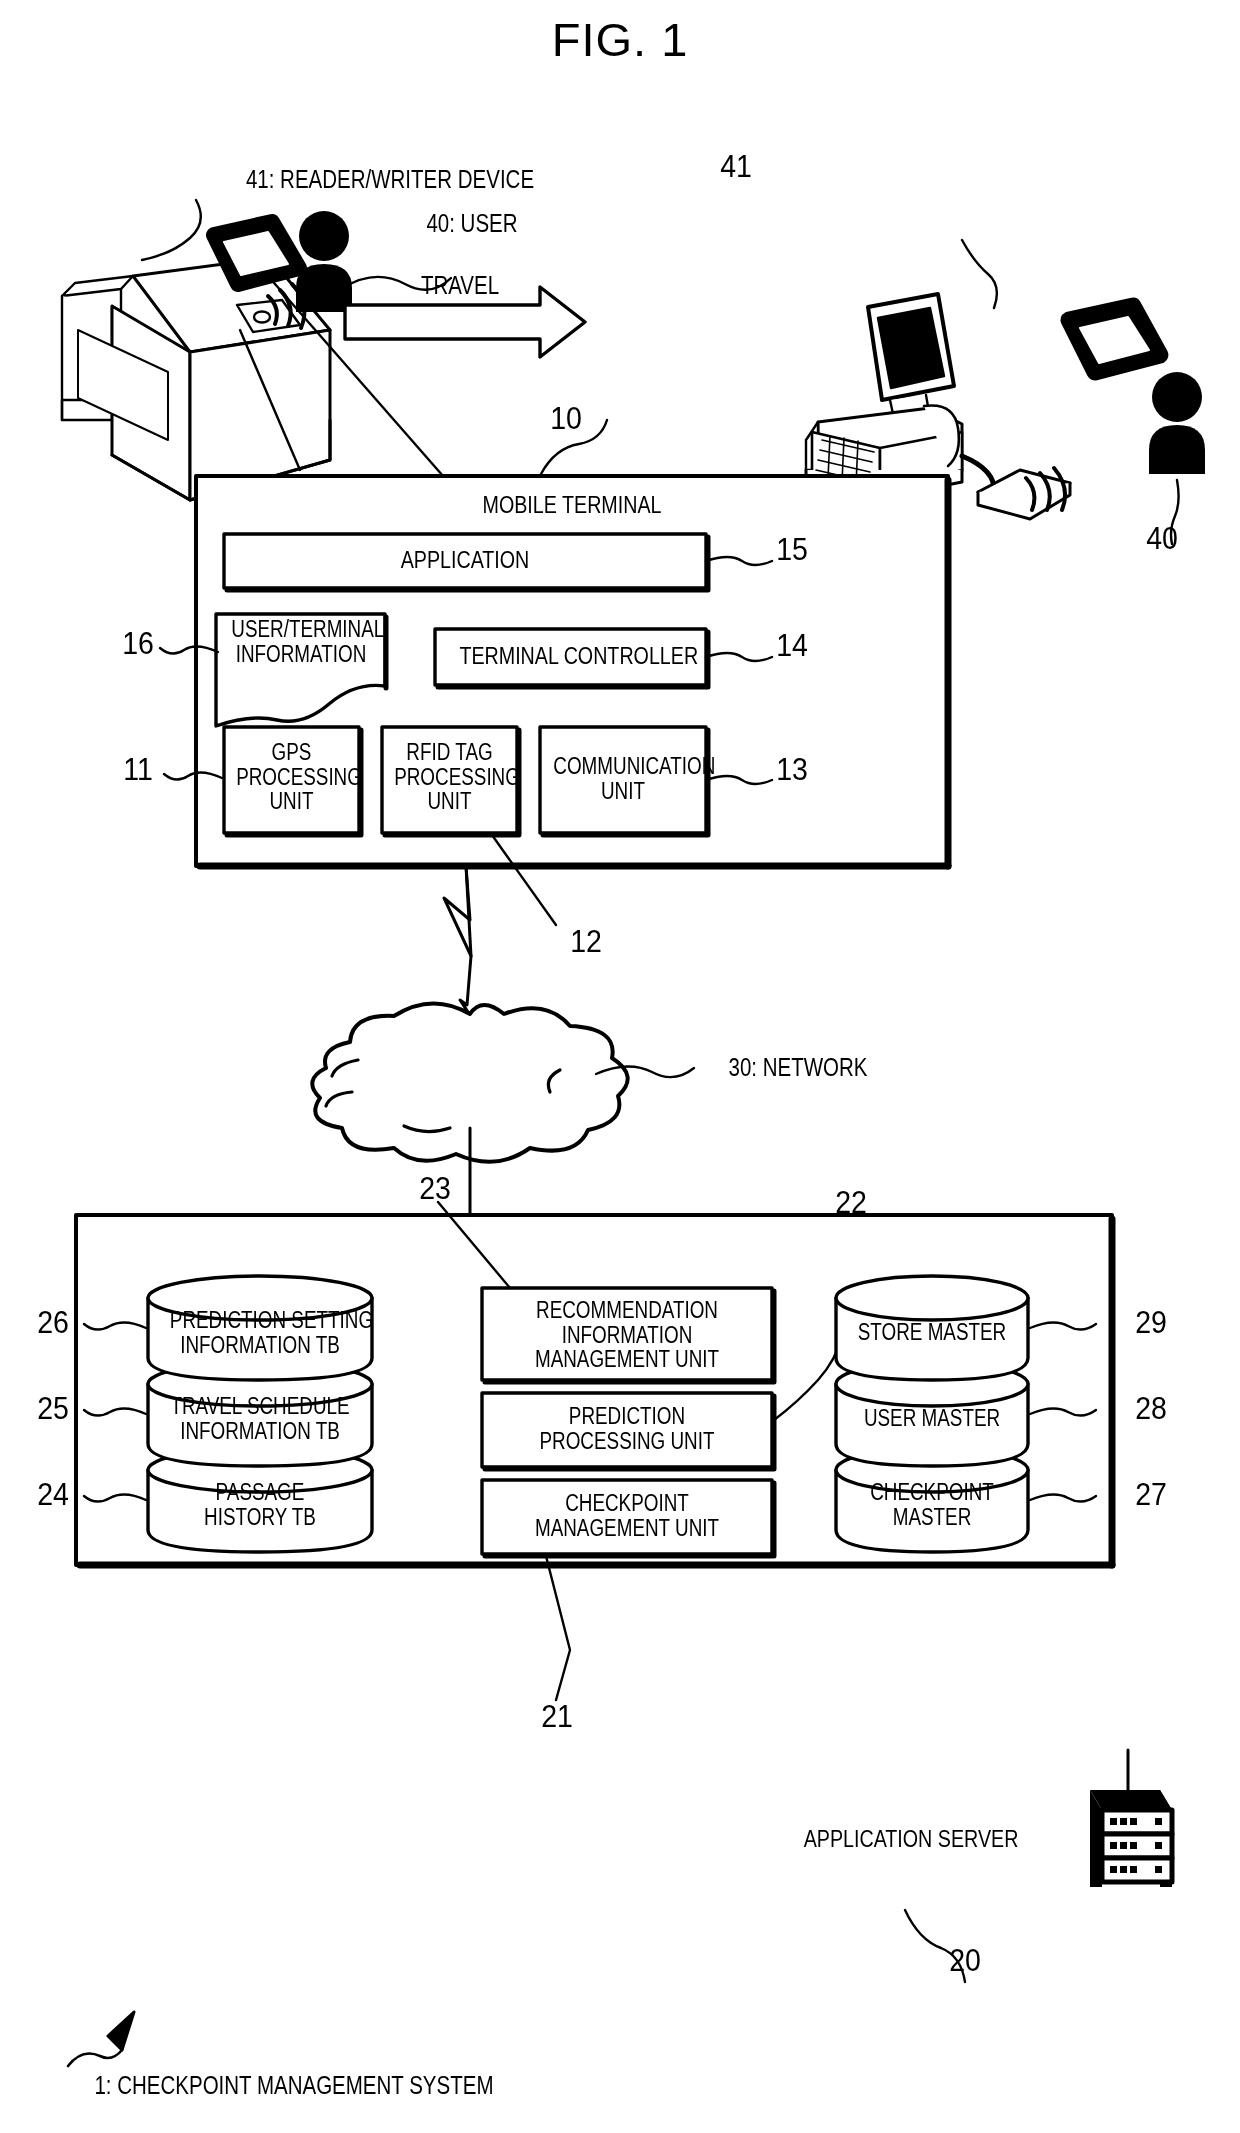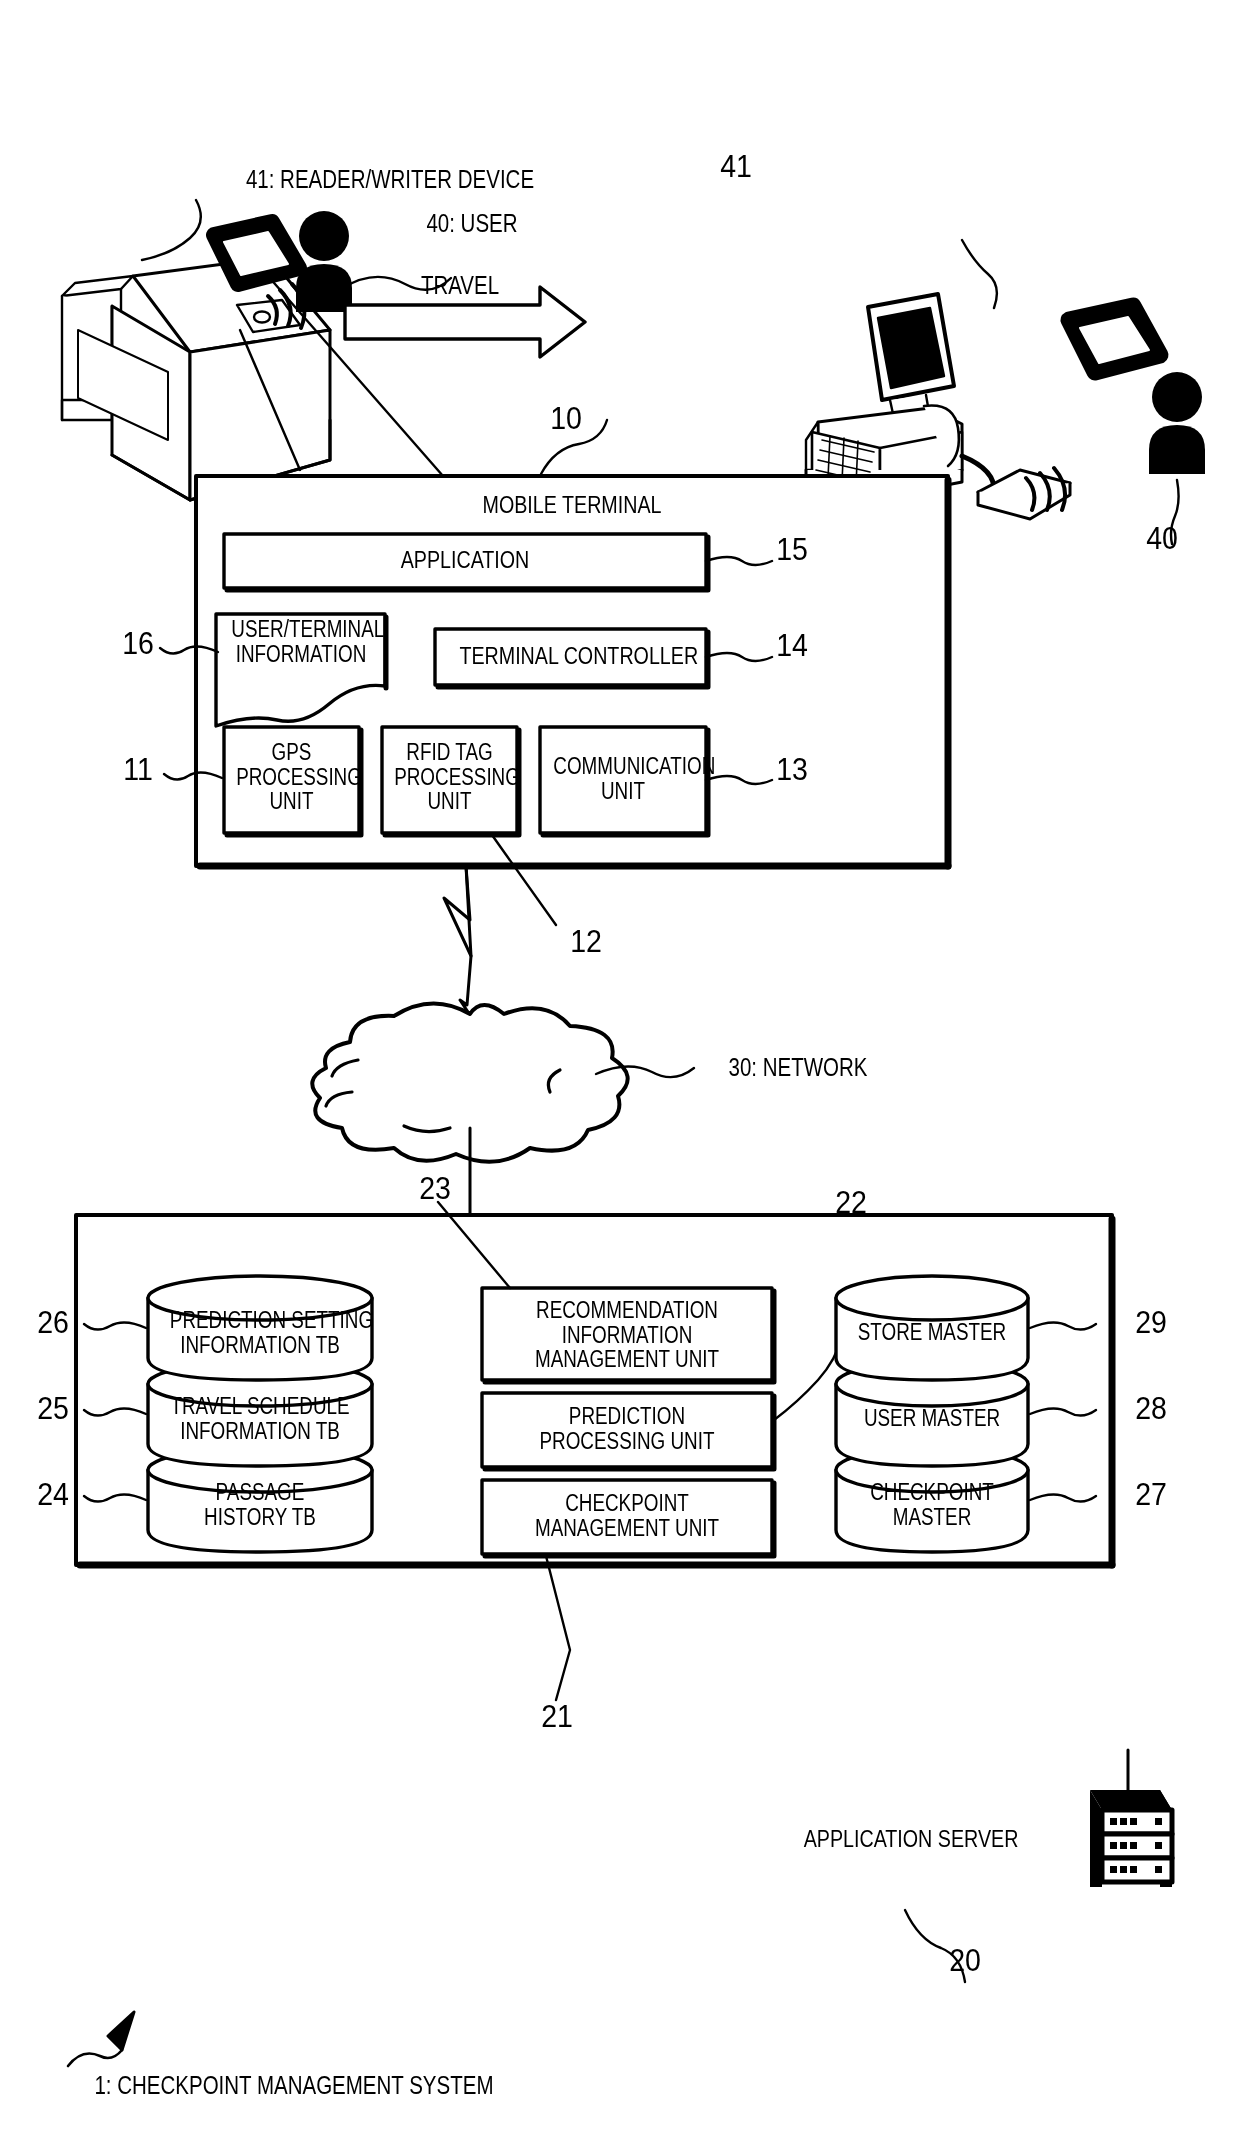--- a/index.html
+++ b/index.html
@@ -59,20 +59,21 @@
   }
   .pt.smallbox {
     font-size: 23px;
   }
 </style>
 </head>
 <body>
 
 <div id="figure-root">
 
+  <div class="fig-title">FIG. 1</div>
 
   <svg id="figure-svg" viewBox="0 0 1240 2133">
     <g fill="none" stroke="#000" stroke-width="2.4" stroke-linejoin="round" stroke-linecap="round">
 
       <g>
 
         <path d="M121 289 L133 276 L75 283 L62 296 Z" fill="#fff"></path>
         <path d="M133 276 L270 258 L330 330 L190 352 Z" fill="#fff" stroke-width="3"></path>
         <path d="M62 296 L62 420 L112 420 L112 306" fill="#fff"></path>
         <path d="M121 289 L121 420"></path>

